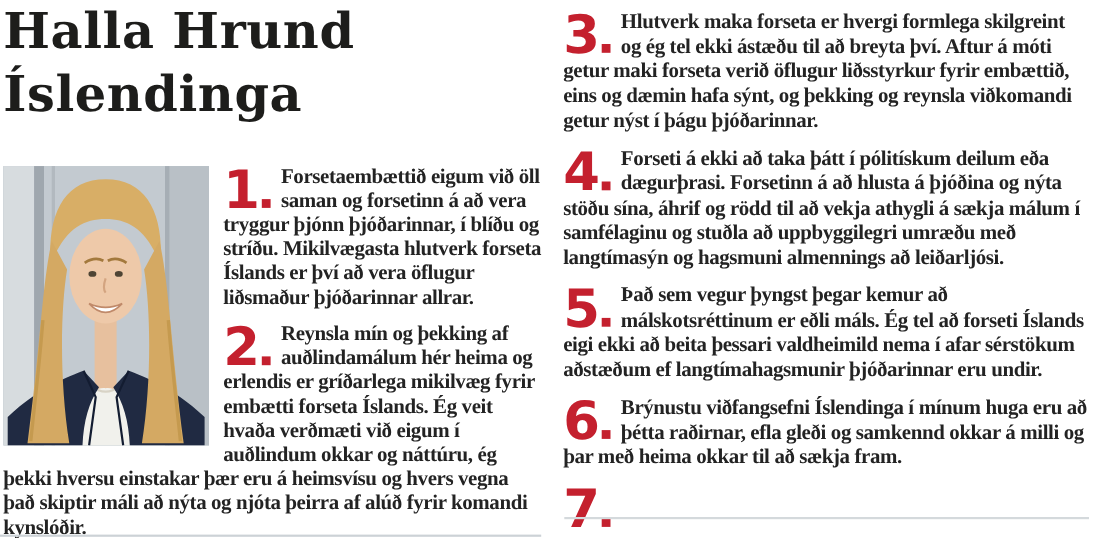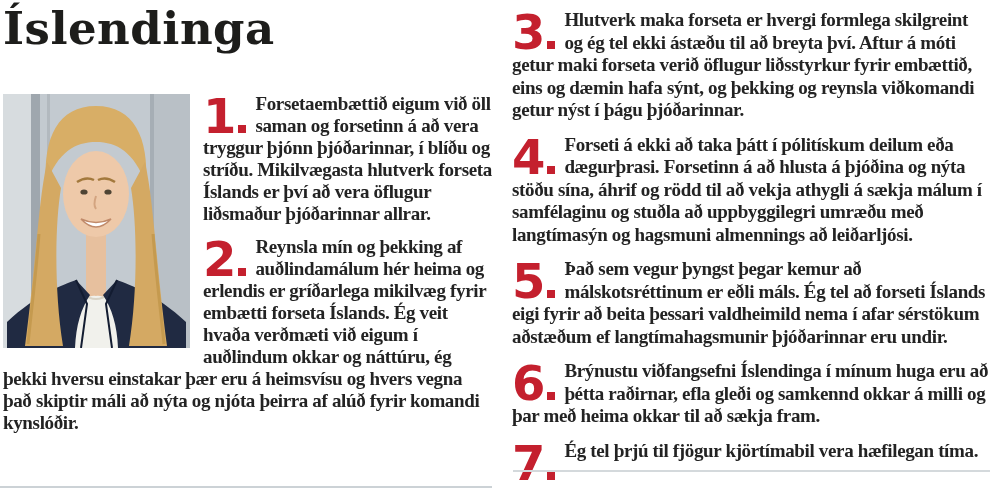--- a/index.html
+++ b/index.html
@@ -81,20 +81,21 @@
   .rule-left{left:0;top:486px;width:492px;}
   .rule-right{left:513px;top:470px;width:477px;background:#d4d9dc;}
 </style>
 </head>
 <body>
 
 <div class="page">
 
   <div class="col-left">
     <h1 class="headline">
+      <span>Halla Hrund</span>
       <span>Íslendinga</span>
     </h1>
 
     <div class="flow">
       <div class="photo">
         <svg viewBox="0 0 187 254" preserveAspectRatio="none">
 
           <rect x="0" y="0" width="187" height="254" fill="#c3cad0"></rect>
           <rect x="0" y="0" width="28" height="254" fill="#d7dcdf"></rect>
           <rect x="28" y="0" width="9" height="254" fill="#9fa7ae"></rect>
@@ -141,25 +142,25 @@
   </div>
 
   <div class="col-right">
     <div class="qa">
       <span class="num">3</span><span class="text">Hlutverk maka forseta er hvergi formlega skilgreint og ég tel ekki ástæðu til að breyta því. Aftur á móti getur maki forseta verið öflugur liðsstyrkur fyrir embættið, eins og dæmin hafa sýnt, og þekking og reynsla viðkomandi getur nýst í þágu þjóðarinnar.</span>
     </div>
     <div class="qa">
       <span class="num">4</span><span class="text">Forseti á ekki að taka þátt í pólitískum deilum eða dægurþrasi. Forsetinn á að hlusta á þjóðina og nýta stöðu sína, áhrif og rödd til að vekja athygli á sækja málum í samfélaginu og stuðla að uppbyggilegri umræðu með langtímasýn og hagsmuni almennings að leiðarljósi.</span>
     </div>
     <div class="qa">
-      <span class="num">5</span><span class="text">Það sem vegur þyngst þegar kemur að málskotsréttinum er eðli máls. Ég tel að forseti Íslands eigi fyrir að beita þessari valdheimild nema í afar sérstökum aðstæðum ef langtímahagsmunir þjóðarinnar eru undir.</span>
+      <span class="num">5</span><span class="text">Það sem vegur þyngst þegar kemur að málskotsréttinum er eðli máls. Ég tel að forseti Íslands eigi ekki að beita þessari valdheimild nema í afar sérstökum aðstæðum ef langtímahagsmunir þjóðarinnar eru undir.</span>
     </div>
     <div class="qa">
       <span class="num">6</span><span class="text">Brýnustu viðfangsefni Íslendinga í mínum huga eru að þétta raðirnar, efla gleði og samkennd okkar á milli og þar með heima okkar til að sækja fram.</span>
     </div>
     <div class="qa">
-      <span class="num">7</span><span class="text">Ég tel þrjú til fjögur kjörtímabil vera hæfilegan tíma.</span>
+      <span class="num">7</span>
     </div>
   </div>
 
   <div class="rule rule-left"></div>
   <div class="rule rule-right"></div>
 </div>
 
 </body></html>

